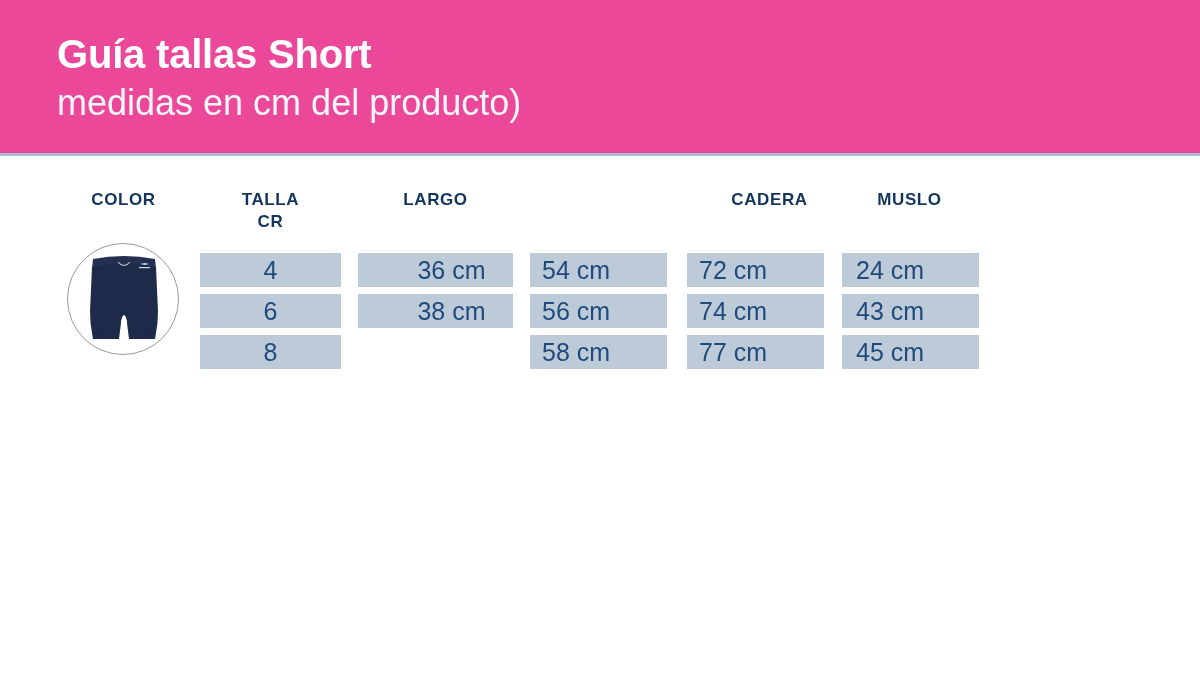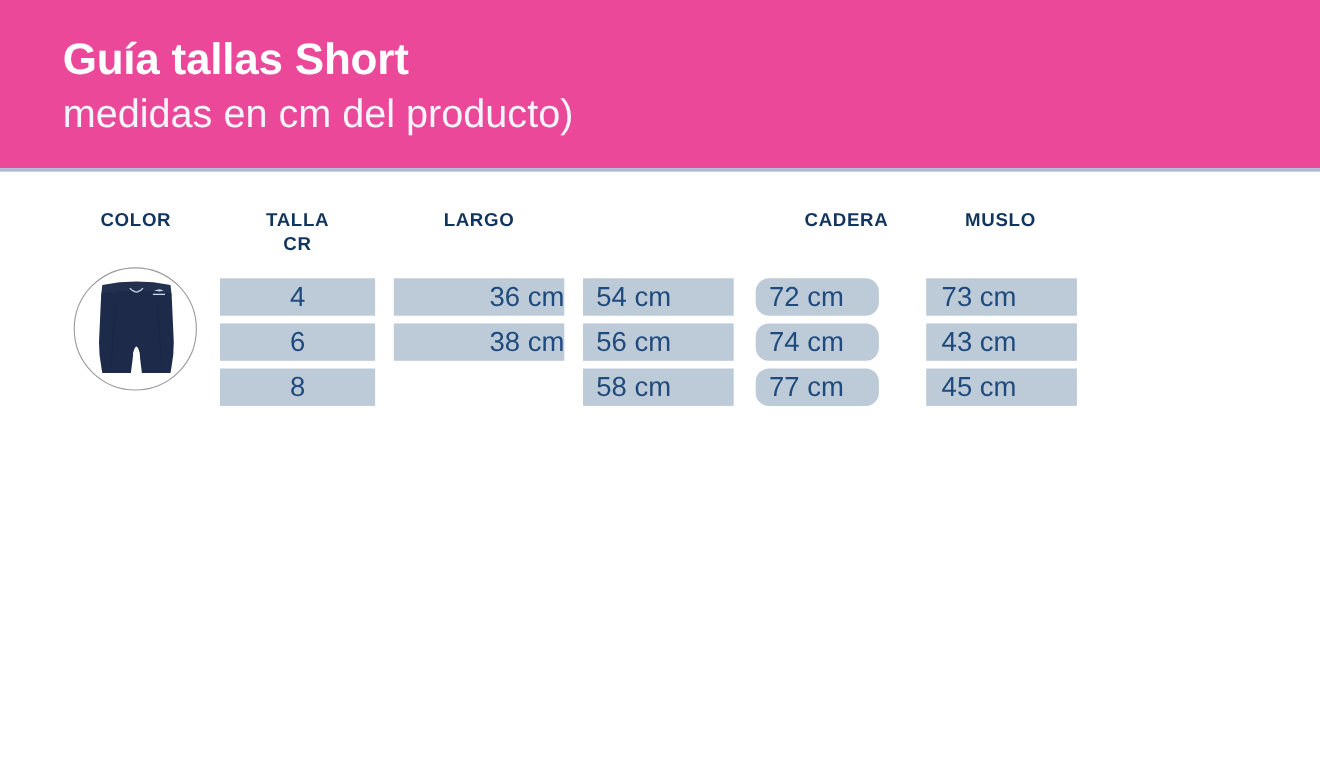--- a/index.html
+++ b/index.html
@@ -143,23 +143,23 @@
     background: #bdcad7;
     color: #1f4a7d;
     font-size: 25px;
     font-weight: 400;
     line-height: 34px;
     letter-spacing: 0px;
     box-sizing: border-box;
     white-space: nowrap;
   }
   .cell.talla  { left: 200px; width: 141px; text-align: center; }
-  .cell.largo  { left: 358px; width: 155px; text-align: right;  padding-left: 32px; }
+  .cell.largo  { left: 358px; width: 155px; text-align: center;  padding-left: 32px; }
   .cell.cintura{ left: 530px; width: 137px; text-align: left;  padding-left: 12px; }
-  .cell.cadera { left: 687px; width: 112px; text-align: left;  padding-left: 12px; border-radius: 12px; }
+  .cell.cadera { left: 687px; width: 137px; text-align: left;  padding-left: 12px; }
   .cell.muslo  { left: 842px; width: 137px; text-align: left;  padding-left: 14px; }
 </style>
 </head>
 <body>
 
 <div class="banner">
   <div class="banner-inner">
     <div class="title">Guía tallas Short</div>
     <div class="subtitle">medidas en cm del producto)</div>
   </div>
@@ -201,21 +201,21 @@
     </svg>
   </div>
 
   <div class="rows">
 
     <div class="row row-0">
       <div class="cell talla">4</div>
       <div class="cell largo">36 cm</div>
       <div class="cell cintura">54 cm</div>
       <div class="cell cadera">72 cm</div>
-      <div class="cell muslo">73 cm</div>
+      <div class="cell muslo">24 cm</div>
     </div>
 
     <div class="row row-1">
       <div class="cell talla">6</div>
       <div class="cell largo">38 cm</div>
       <div class="cell cintura">56 cm</div>
       <div class="cell cadera">74 cm</div>
       <div class="cell muslo">43 cm</div>
     </div>
 

